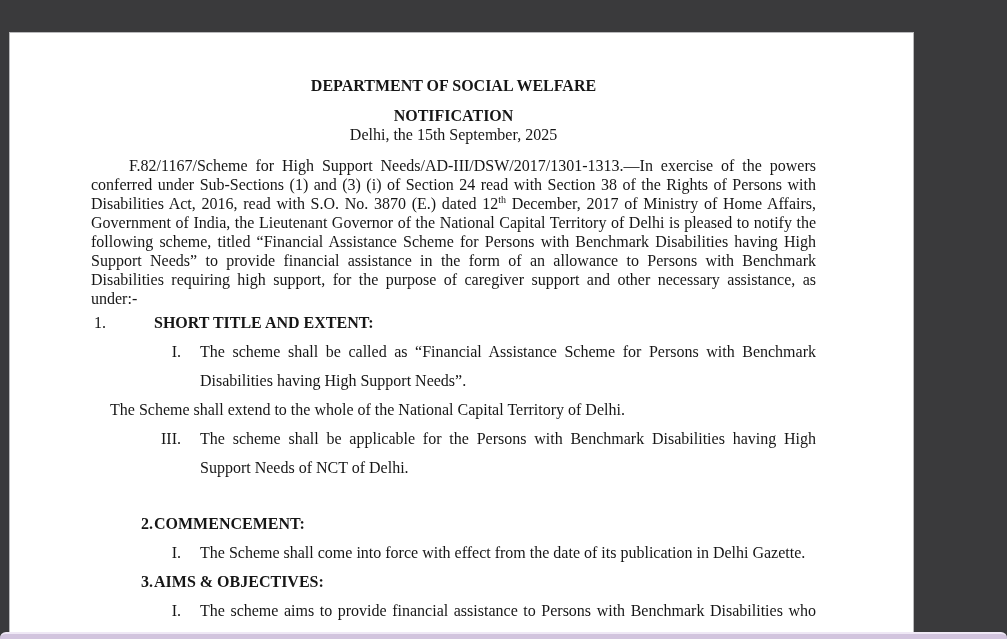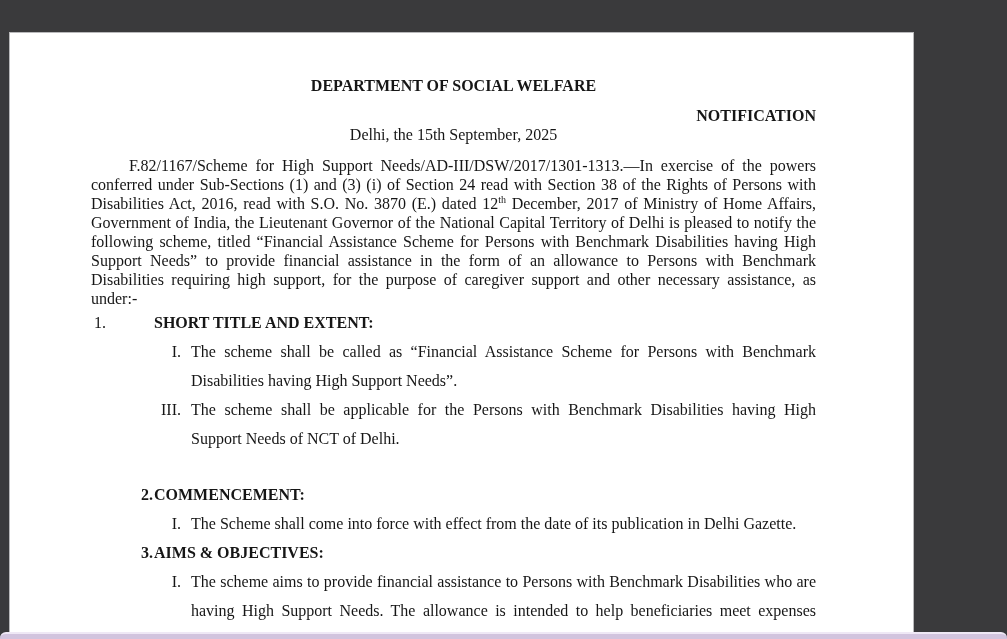--- a/index.html
+++ b/index.html
@@ -23,21 +23,21 @@
   }
   .content {
     padding: 43px 97px 0 81px;
   }
   .doc-header { text-align: center; line-height: 19px; }
   .dept-title, .notif-title {
     font-weight: bold;
     font-size: 16px;
     margin: 0;
   }
-  .notif-title { margin-top: 11px; text-align: right; }
+  .notif-title { margin-top: 11px; }
   .dateline {
     font-size: 16px;
   }
   .opening {
     margin: 12px 0 0 0;
     font-size: 16px;
     line-height: 19px;
     text-align: justify;
     text-indent: 38px;
   }
@@ -62,21 +62,21 @@
     font-weight: bold;
   }
   .gap-before { margin-top: 27px; }
   .item { display: flex; }
   .item .rn {
     flex: 0 0 90px;
     text-align: right;
   }
   .item .itext {
     flex: 1;
-    margin-left: 10px;
+    margin-left: 19px;
     text-align: justify;
   }
   .bottom-strip {
     position: absolute;
     left: 0; right: 0; bottom: 0;
     height: 5px;
     background: #d2c4de;
     border-top: 2px solid #efe8f5;
     border-radius: 6px 6px 0 0;
     z-index: 5;
@@ -100,20 +100,21 @@
 
       <div class="sec-head">
         <span class="sec-num">1.</span>
         <span class="sec-title">SHORT TITLE AND EXTENT:</span>
       </div>
       <div class="item">
         <span class="rn">I.</span>
         <span class="itext"><span>The scheme shall be called as </span><span class="b">“Financial Assistance Scheme for Persons with Benchmark Disabilities having High Support Needs”</span><span>.</span></span>
       </div>
       <div class="item">
+        <span class="itext">The Scheme shall extend to the whole of the National Capital Territory of Delhi.</span>
       </div>
       <div class="item">
         <span class="rn">III.</span>
         <span class="itext">The scheme shall be applicable for the Persons with Benchmark Disabilities having High Support Needs of NCT of Delhi.</span>
       </div>
 
       <div class="sec-head bold-num gap-before">
         <span class="sec-num">2.</span>
         <span class="sec-title">COMMENCEMENT:</span>
       </div>

